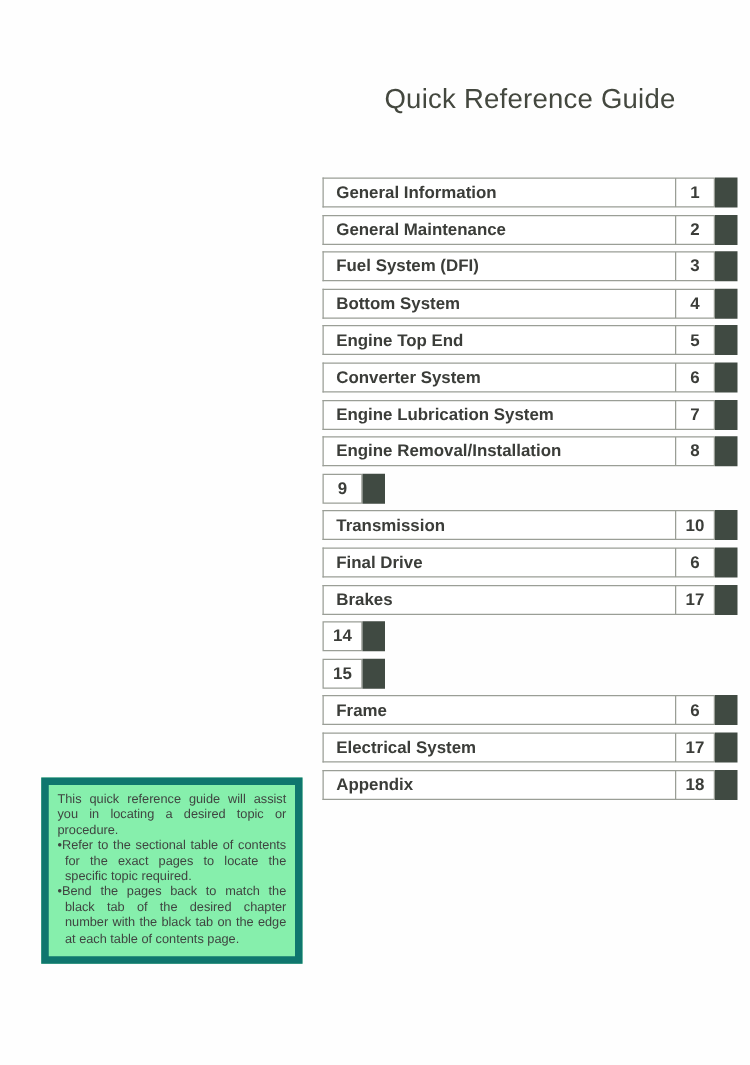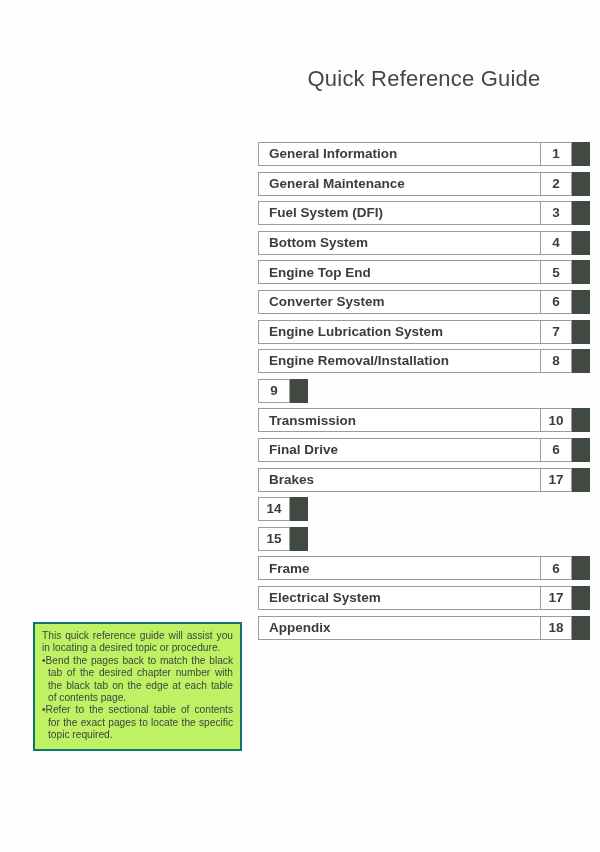--- a/index.html
+++ b/index.html
@@ -92,22 +92,22 @@
     flex: 0 0 18px;
     background: #404a42;
   }
 
   
   #note-box {
     position: absolute;
     left: 33px;
     top: 622px;
     width: 209px;
-    border: 2px solid #0f766e;
-    background: #bef264;
+    border: 6px solid #0f766e;
+    background: #86efac;
     box-sizing: border-box;
     padding: 6px 7px 7px 7px;
   }
 
   .note-para {
     font-size: 10.2px;
     line-height: 12.4px;
     color: #3f4440;
     text-align: justify;
     margin: 0;
@@ -272,17 +272,17 @@
         </div>
         <div class="chapter-num-cell">
           <span class="chapter-num">18</span>
         </div>
         <div class="chapter-tab"></div>
       </div>
     </div>
 
   <div id="note-box">
     <p class="note-para">This quick reference guide will assist you in locating a desired topic or procedure.</p>
+    <p class="note-bullet">•Refer to the sectional table of contents for the exact pages to locate the specific topic required.</p>
     <p class="note-bullet">•Bend the pages back to match the black tab of the desired chapter number with the black tab on the edge at each table of contents page.</p>
-    <p class="note-bullet">•Refer to the sectional table of contents for the exact pages to locate the specific topic required.</p>
   </div>
 
 </div>
 
 </body></html>

